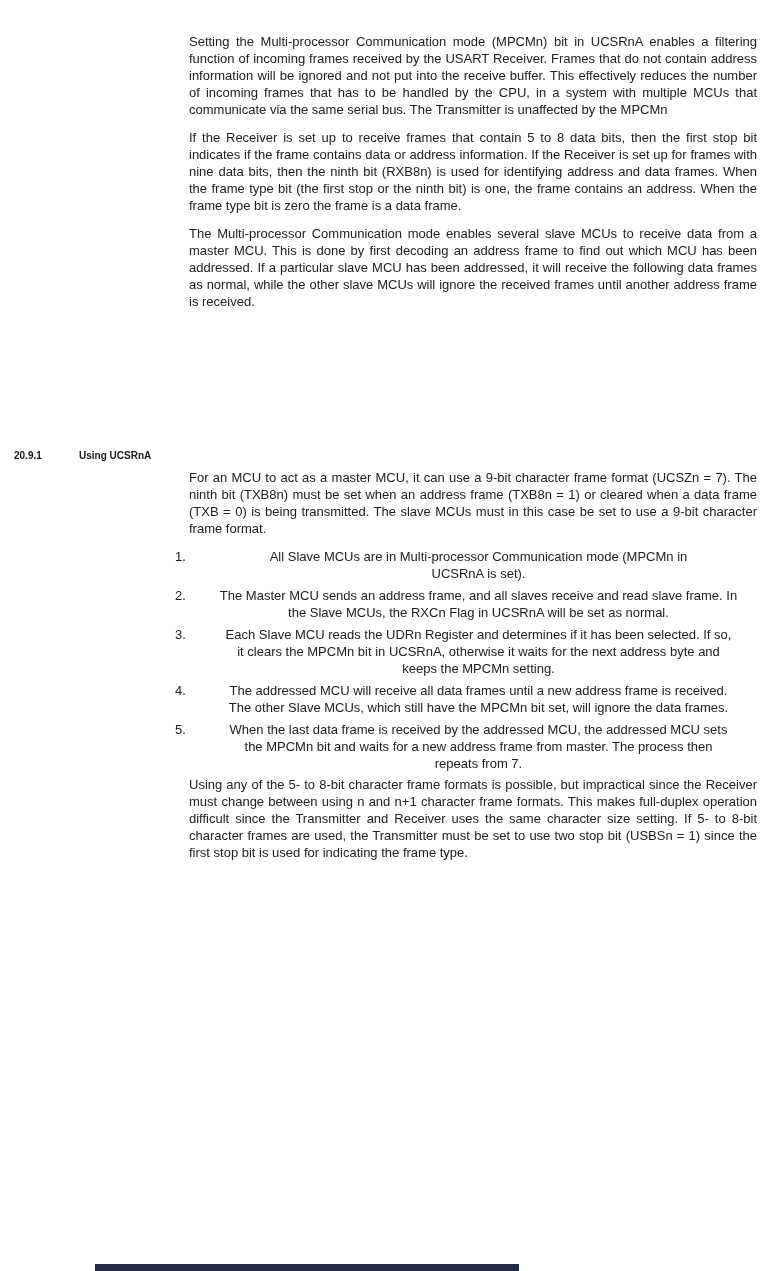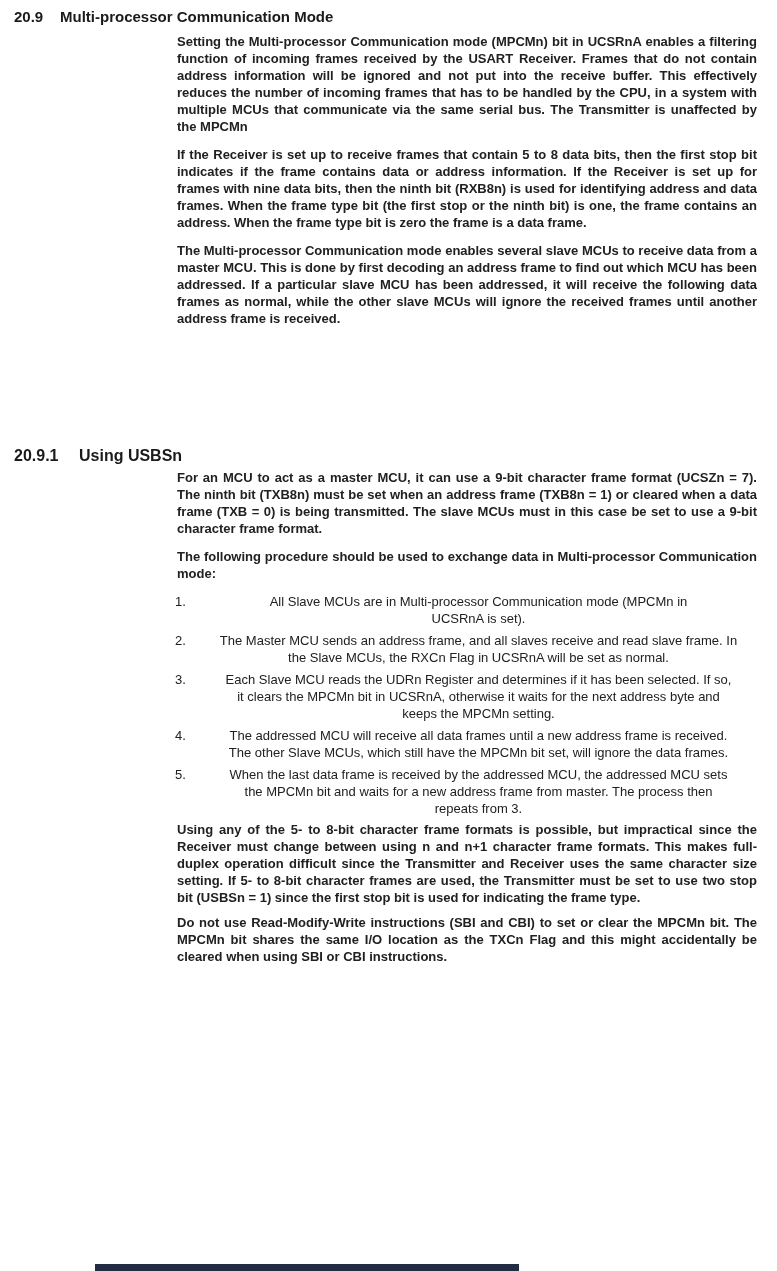--- a/index.html
+++ b/index.html
@@ -27,39 +27,38 @@
     color: #1a1a1a;
     line-height: 18px;
   }
   .h1-num { width: 46px; flex: 0 0 46px; }
   .h2-row {
     position: absolute;
     top: 448px;
     left: 14px;
     display: flex;
     align-items: flex-start;
-    font-size: 16px;
+    font-size: 10px;
     font-weight: bold;
     color: #1a1a1a;
     line-height: 15px;
   }
   .h2-num { width: 65px; flex: 0 0 65px; }
   .body-col {
     position: absolute;
     left: 173px;
     width: 584px;
     font-size: 13px;
     line-height: 17px;
   }
   .sec-body { top: 33px; }
   .sub-body { top: 469px; }
   .body-col p {
-    margin: 11px 0 0 4px;
+    margin: 11px 0 0 16px;
     text-align: justify;
-    font-weight: bold;
   }
   .body-col p:first-child { margin-top: 0; }
   .after-break { margin-top: 78px !important; }
   .proc-list {
     margin: 11px 0 0 0;
     padding: 0;
     list-style: none;
   }
   .proc-list li {
     display: flex;
@@ -78,39 +77,34 @@
     width: 424px;
     height: 7px;
     background: #222c42;
   }
 </style>
 </head>
 <body>
 
 <div class="page">
 
-  <div class="h1-row">
-    <span class="h1-num">20.9</span>
-    <span class="h1-title">Multi-processor Communication Mode</span>
-  </div>
 
   <div class="body-col sec-body">
     <p>Setting the Multi-processor Communication mode (MPCMn) bit in UCSRnA enables a filtering function of incoming frames received by the USART Receiver. Frames that do not contain address information will be ignored and not put into the receive buffer. This effectively reduces the number of incoming frames that has to be handled by the CPU, in a system with multiple MCUs that communicate via the same serial bus. The Transmitter is unaffected by the MPCMn</p>
     <p>If the Receiver is set up to receive frames that contain 5 to 8 data bits, then the first stop bit indicates if the frame contains data or address information. If the Receiver is set up for frames with nine data bits, then the ninth bit (RXB8n) is used for identifying address and data frames. When the frame type bit (the first stop or the ninth bit) is one, the frame contains an address. When the frame type bit is zero the frame is a data frame.</p>
     <p>The Multi-processor Communication mode enables several slave MCUs to receive data from a master MCU. This is done by first decoding an address frame to find out which MCU has been addressed. If a particular slave MCU has been addressed, it will receive the following data frames as normal, while the other slave MCUs will ignore the received frames until another address frame is received.</p>
   </div>
 
   <div class="h2-row">
     <span class="h2-num">20.9.1</span>
-    <span class="h2-title">Using USBSn</span>
+    <span class="h2-title">Using UCSRnA</span>
   </div>
 
   <div class="body-col sub-body">
     <p>For an MCU to act as a master MCU, it can use a 9-bit character frame format (UCSZn = 7). The ninth bit (TXB8n) must be set when an address frame (TXB8n = 1) or cleared when a data frame (TXB = 0) is being transmitted. The slave MCUs must in this case be set to use a 9-bit character frame format.</p>
-    <p>The following procedure should be used to exchange data in Multi-processor Communication mode:</p>
 
     <ol class="proc-list">
       <li>
         <span class="li-marker">1.</span>
         <span class="li-text">All Slave MCUs are in Multi-processor Communication mode (MPCMn in
 UCSRnA is set).</span>
       </li>
       <li>
         <span class="li-marker">2.</span>
         <span class="li-text">The Master MCU sends an address frame, and all slaves receive and read slave frame. In
@@ -124,23 +118,22 @@
       </li>
       <li>
         <span class="li-marker">4.</span>
         <span class="li-text">The addressed MCU will receive all data frames until a new address frame is received.
 The other Slave MCUs, which still have the MPCMn bit set, will ignore the data frames.</span>
       </li>
       <li>
         <span class="li-marker">5.</span>
         <span class="li-text">When the last data frame is received by the addressed MCU, the addressed MCU sets
 the MPCMn bit and waits for a new address frame from master. The process then
-repeats from 3.</span>
+repeats from 7.</span>
       </li>
     </ol>
 
     <p class="tight-top">Using any of the 5- to 8-bit character frame formats is possible, but impractical since the Receiver must change between using n and n+1 character frame formats. This makes full-duplex operation difficult since the Transmitter and Receiver uses the same character size setting. If 5- to 8-bit character frames are used, the Transmitter must be set to use two stop bit (USBSn = 1) since the first stop bit is used for indicating the frame type.</p>
-    <p class="close-top">Do not use Read-Modify-Write instructions (SBI and CBI) to set or clear the MPCMn bit. The MPCMn bit shares the same I/O location as the TXCn Flag and this might accidentally be cleared when using SBI or CBI instructions.</p>
   </div>
 
   <div class="footer-bar"></div>
 
 </div>
 
 </body></html>

